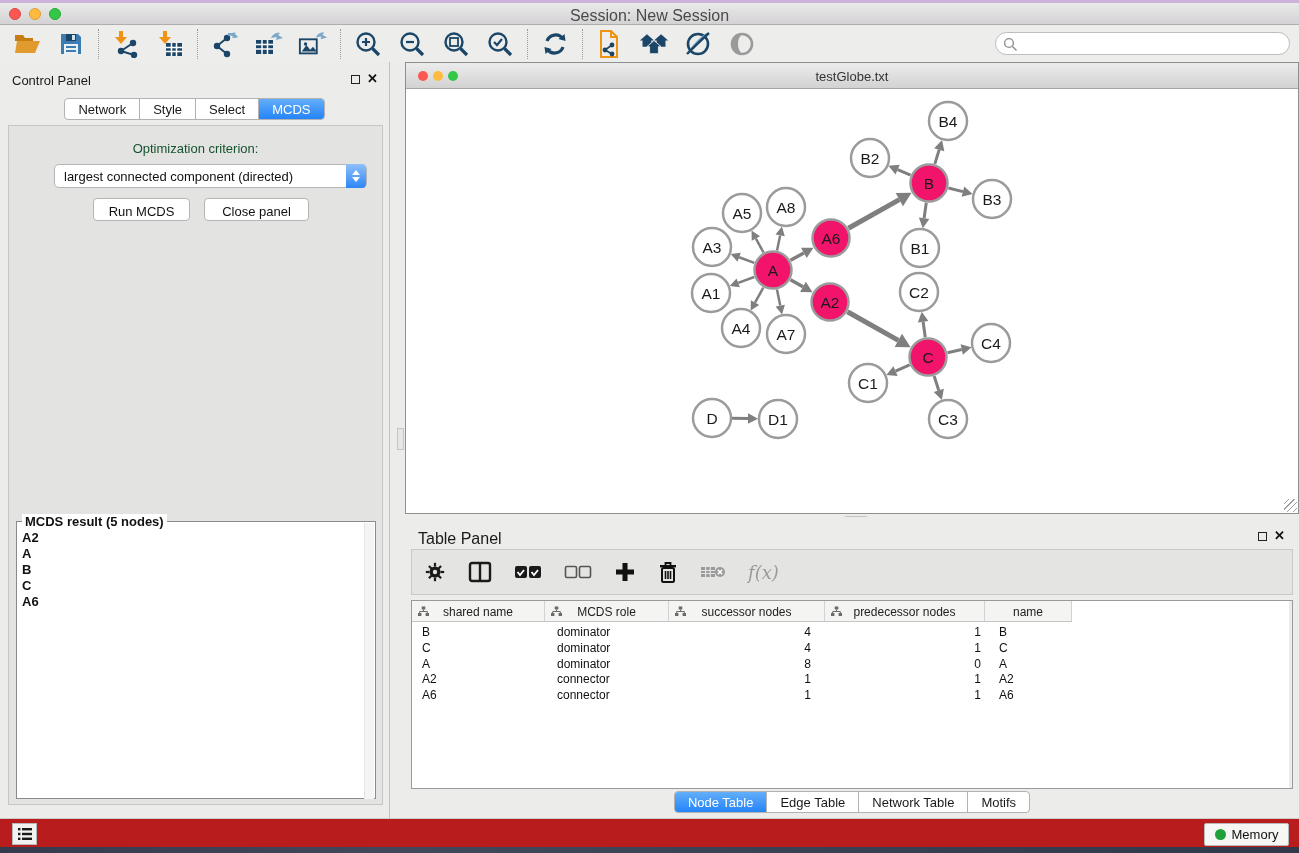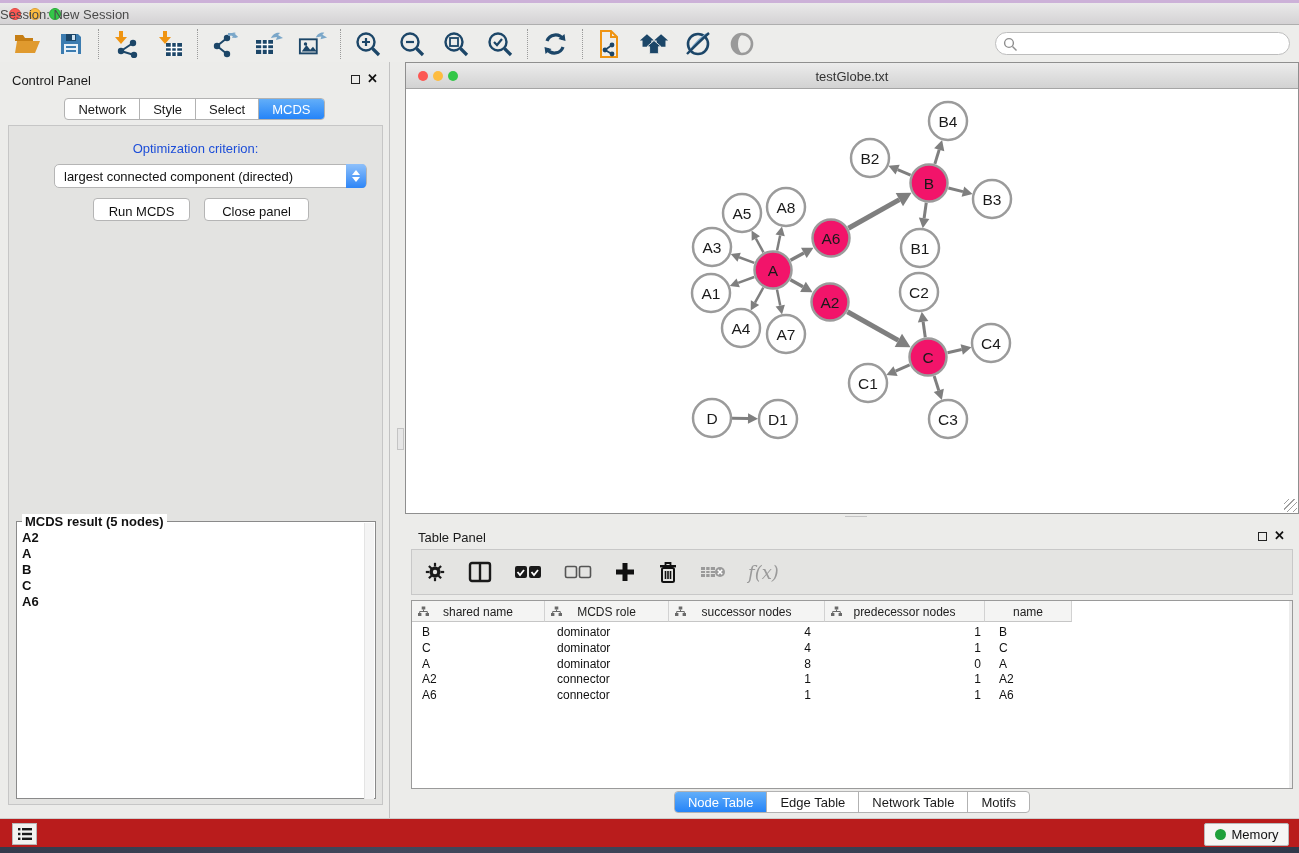--- a/index.html
+++ b/index.html
@@ -10,21 +10,21 @@
     background:linear-gradient(90deg,#343b4c,#41485c 30%,#394255 60%,#30384a); }
   .app { position:absolute; left:0; top:3px; width:1299px; height:844px; background:#ececea; }
 
   
   .titlebar { position:absolute; left:0; top:0; width:100%; height:22px;
     background:linear-gradient(#eaeaea,#d4d2d4); border-bottom:1px solid #aeaeae; }
   .traffic { position:absolute; top:5px; width:12px; height:12px; border-radius:50%; }
   .tl-red { left:9px; background:#fc5753; border:1px solid #df4744; }
   .tl-yellow { left:29px; background:#fdbc40; border:1px solid #de9f34; }
   .tl-green { left:49px; background:#33c748; border:1px solid #27aa35; }
-  .title-text { position:absolute; width:100%; top:4px; font-size:13px; color:#4a4a4a; }
+  .title-text { position:absolute; width:100%; text-align:center; top:4px; font-size:16px; color:#4a4a4a; }
 
   
   .toolbar { position:absolute; left:0; top:22px; width:100%; height:37px; background:#ededeb;
     display:flex; align-items:center; }
   .tb-group { display:flex; align-items:center; gap:14px; padding:0 12px; }
   .tb-sep { width:1px; height:30px; border-left:1px dotted #9a9a9a; }
   .tb-icon { width:30px; height:30px; display:flex; align-items:center; justify-content:center; cursor:default; }
   .searchbox { position:absolute; right:9px; top:7px; width:295px; height:23px; background:#fff;
     border:1px solid #bdbdbd; border-radius:12px; }
   .searchbox svg { position:absolute; left:7px; top:4px; }
@@ -42,21 +42,21 @@
 
   .seg { display:inline-flex; border:1px solid #b2b2b2; border-radius:4px; background:#fff;
     overflow:hidden; font-size:13px; height:22px; }
   .seg-item { padding:3px 13px 0 13px; border-right:1px solid #b2b2b2; color:#1a1a1a; cursor:default; }
   .seg-item:last-child { border-right:none; }
   .seg-item.active { background:linear-gradient(#62aef9,#2584f8); color:#fff; }
   .cp-tabs { position:absolute; left:0; top:36px; width:100%; text-align:center; }
 
   .cp-content { position:absolute; left:8px; top:63px; width:375px; height:680px;
     background:#e3e3e1; border:1px solid #c6c6c6; }
-  .opt-label { position:absolute; width:100%; text-align:center; top:15px; font-size:13px; color:#1d4ed8; }
+  .opt-label { position:absolute; width:100%; text-align:center; top:15px; font-size:13px; color:#14532d; }
   .dropdown { position:absolute; left:35px; top:38px; width:313px; height:24px; background:#fff;
     border:1px solid #b5b5b5; border-radius:5px;margin-left:10px; }
   .dropdown-text { position:absolute; left:9px; top:4px; font-size:13px; color:#111; white-space:nowrap; }
   .dropdown-stepper { position:absolute; right:0px; top:-1px; width:20px; height:24px; border-radius:0 4px 4px 0;
     background:linear-gradient(#8ec0fa,#2e86f7); display:flex; flex-direction:column; align-items:center; justify-content:center; gap:2px; }
   .tri-up { width:0; height:0; border-left:4px solid transparent; border-right:4px solid transparent; border-bottom:5px solid #fff; }
   .tri-down { width:0; height:0; border-left:4px solid transparent; border-right:4px solid transparent; border-top:5px solid #fff; }
   .btn { position:absolute; top:72px; height:23px; background:#fff; border:1px solid #b5b5b5;
     border-radius:4px; font-size:13px; color:#111; text-align:center; padding-top:3px; cursor:default; }
   .btn-run { left:84px; width:97px; }
@@ -77,21 +77,21 @@
   .nt-red { left:12px; background:#fc5753; } .nt-yellow { left:27px; background:#fdbc40; } .nt-green { left:42px; background:#33c748; }
   .net-title { position:absolute; width:100%; text-align:center; top:6px; font-size:13px; color:#333; }
   .net-canvas { position:absolute; left:0; top:26px; width:892px; height:424px; background:#fff; }
   .resize-grip { position:absolute; right:1px; bottom:1px; width:13px; height:13px;
     background:repeating-linear-gradient(135deg, transparent 0 3px, #9f9f9f 3px 4px); }
   .splitter-v { position:absolute; left:397px; top:425px; width:7px; height:22px; background:#e6e6e6; border:1px solid #c4c4c4; }
   .splitter-h { position:absolute; left:845px; top:513px; width:22px; height:6px; background:#e6e6e6; border:1px solid #c4c4c4; }
 
   
   .table-panel { position:absolute; left:405px; top:514px; width:894px; height:304px; background:#ececea; }
-  .tp-title { position:absolute; left:13px; top:13px; font-size:13px; color:#1a1a1a; }
+  .tp-title { position:absolute; left:13px; top:13px; font-size:16px; color:#1a1a1a; }
   .tp-float { right:32px; top:15px; } .tp-close { right:14px; top:11px; }
   .tp-toolbar { position:absolute; left:6px; top:32px; width:882px; height:46px; background:#e4e4e2;
     border:1px solid #c8c8c8; display:flex; align-items:center; gap:22px; padding-left:12px; }
   .tp-icon { display:flex; align-items:center; justify-content:center; cursor:default; }
   .fx-label { font-size:18px; font-style:italic; color:#9a9a9a; font-family:"DejaVu Serif", serif; }
 
   .data-table { position:absolute; left:6px; top:83px; width:882px; height:189px; background:#fff;
     border:1px solid #9a9a9a; overflow:hidden; }
   .dt-header { position:absolute; left:0; top:0; height:21px; display:flex; }
   .dt-hcell { position:relative; height:21px; background:#f4f4f3; border-right:1px solid #d2d2d2;

